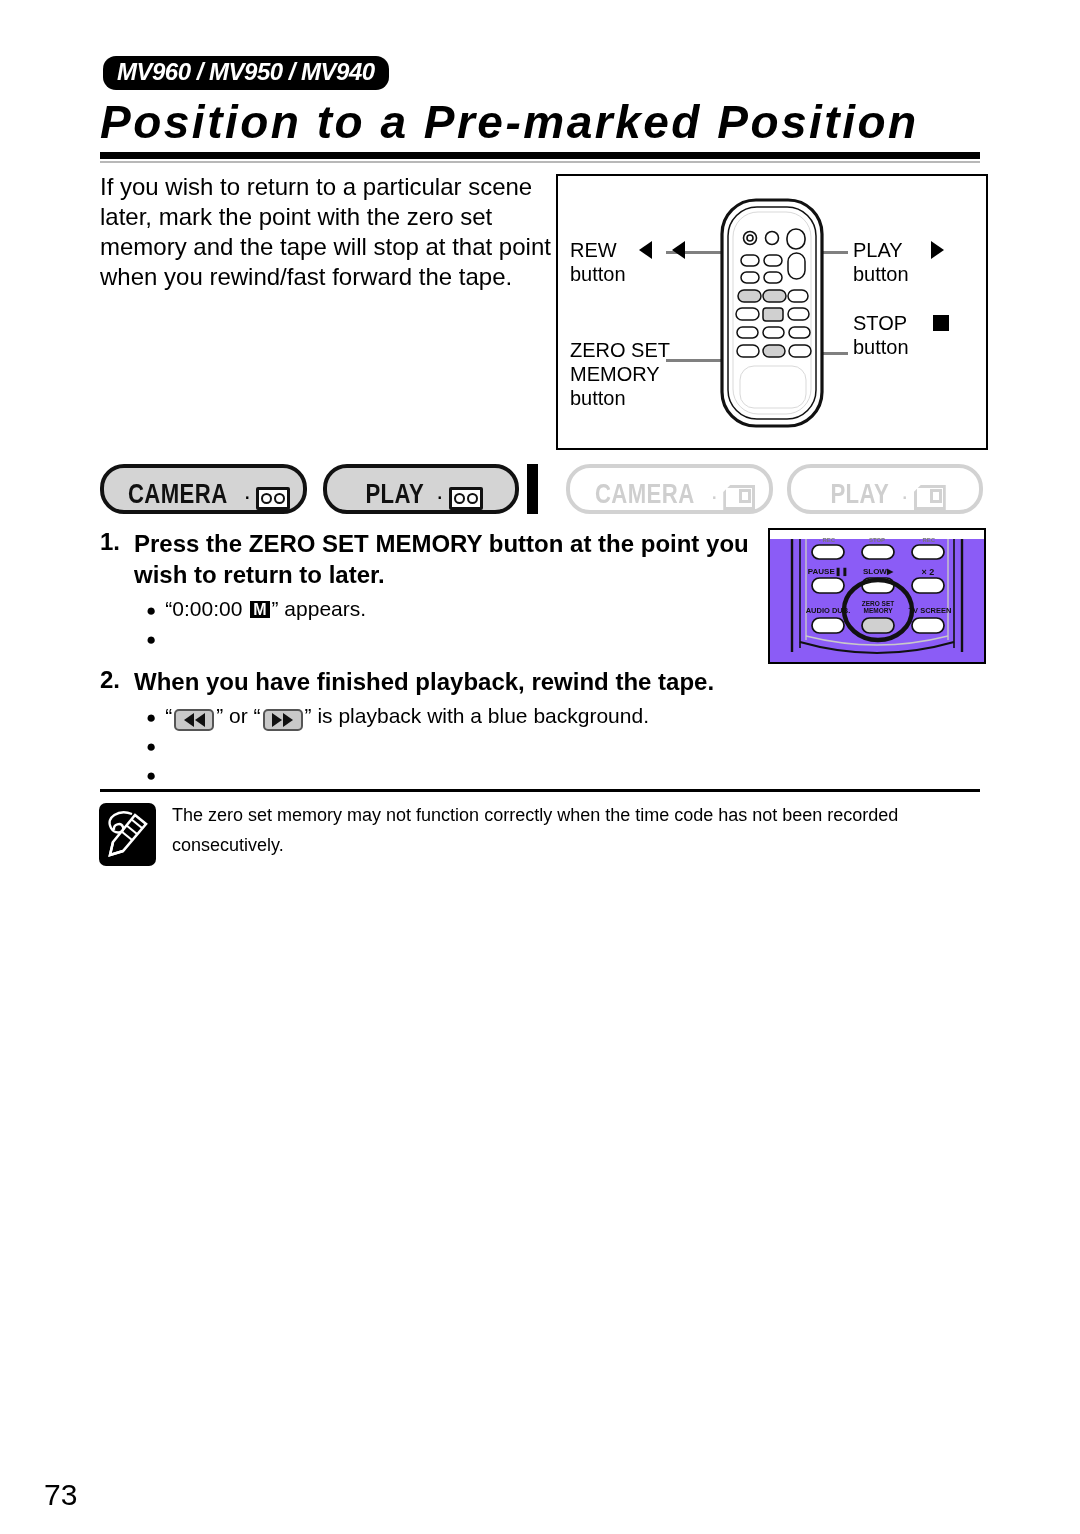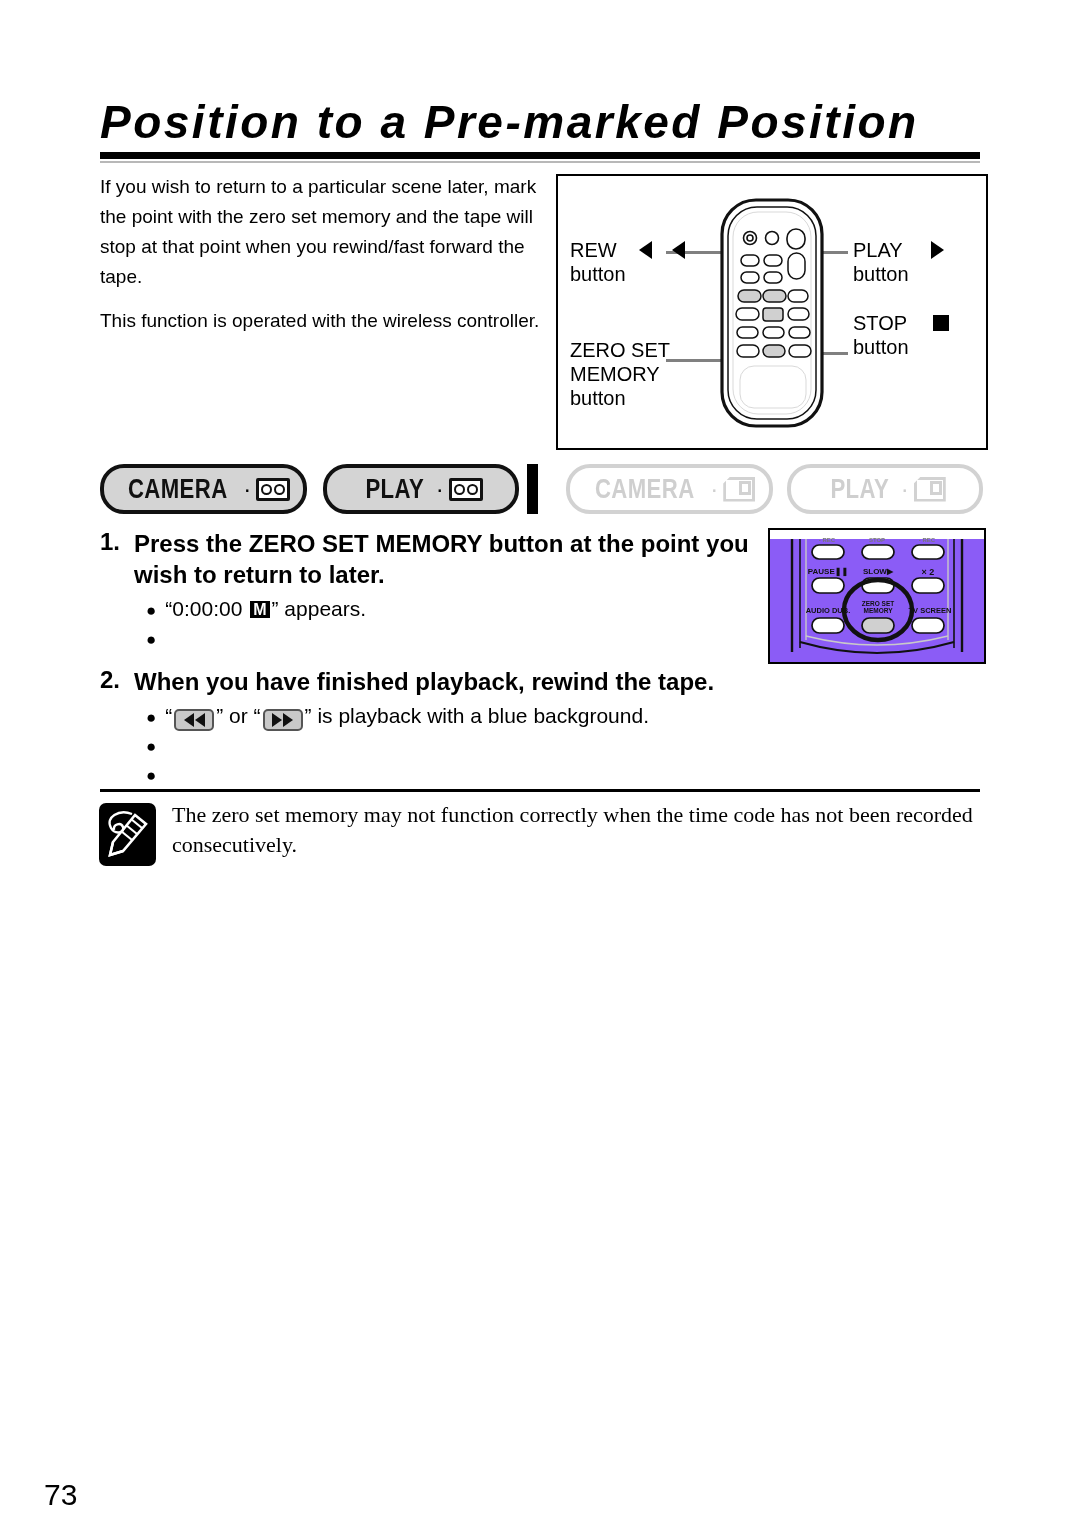--- a/index.html
+++ b/index.html
@@ -36,21 +36,21 @@
     background:#000;
   }
   .title-rule-thin{
     position:absolute;left:100px;top:161px;width:880px;height:2px;
     background:#b8b8b8;
   }
 
   
   .intro{
     position:absolute;left:100px;top:172px;width:455px;
-    font-size:19px;line-height:30px;
+    font-size:24px;line-height:30px;
   }
   .intro p{margin:0 0 14px 0;}
 
   
   .fig-box{
     position:absolute;left:556px;top:174px;width:428px;height:272px;
     border:2px solid #000;background:#fff;
   }
   .fig-label{
     position:absolute;font-size:20px;line-height:24px;white-space:nowrap;
@@ -75,21 +75,21 @@
   .leader{position:absolute;background:#808080;}
 
   
   .remote{position:absolute;left:162px;top:22px;width:104px;height:230px;}
 
   
   .badges{position:absolute;left:100px;top:464px;height:52px;}
   .badge{
     position:absolute;top:0;height:50px;
     border-radius:24px;
-    display:flex;align-items:center;justify-content:center;
+    display:flex;align-items:flex-end;justify-content:center;
     box-sizing:border-box;
   }
   .badge.on{
     background:#d4d4d4;border:4px solid #111;
   }
   .badge.off{
     background:#ffffff;border:4px solid #d2d2d2;
   }
   .badge-text{
     font-size:27px;font-weight:bold;letter-spacing:0.5px;
@@ -155,40 +155,40 @@
   }
 
   
   .note-rule{position:absolute;left:100px;top:789px;width:880px;height:3px;background:#000;}
   .note-icon{
     position:absolute;left:99px;top:803px;width:57px;height:63px;
     background:#000;border-radius:7px;
   }
   .note-text{
     position:absolute;left:172px;top:800px;width:810px;
-    font-size:22px;line-height:30px;font-family:Liberation Serif, serif;
+    font-size:18px;line-height:30px;
   }
 
   
   .pagenum{
     position:absolute;left:44px;top:1478px;font-size:30px;
   }
 </style>
 </head>
 <body>
 
 <div class="page">
 
+  <div class="model-badge">MV960 / MV950 / MV940</div>
   <div class="page-title">Position to a Pre-marked Position</div>
   <div class="title-rule"></div>
   <div class="title-rule-thin"></div>
 
   <div class="intro">
     <p>If you wish to return to a particular scene later, mark the point with the zero set memory and the tape will stop at that point when you rewind/fast forward the tape.</p>
-    <p>This function is operated with the wireless controller.</p>
   </div>
 
   <div class="fig-box">
 
     <div class="leader" style="left:108px;top:75px;width:78px;height:3px;"></div>
     <div class="leader" style="left:183px;top:75px;width:3px;height:62px;"></div>
 
     <div class="leader" style="left:213px;top:75px;width:77px;height:3px;"></div>
     <div class="leader" style="left:210px;top:75px;width:3px;height:62px;"></div>
 

